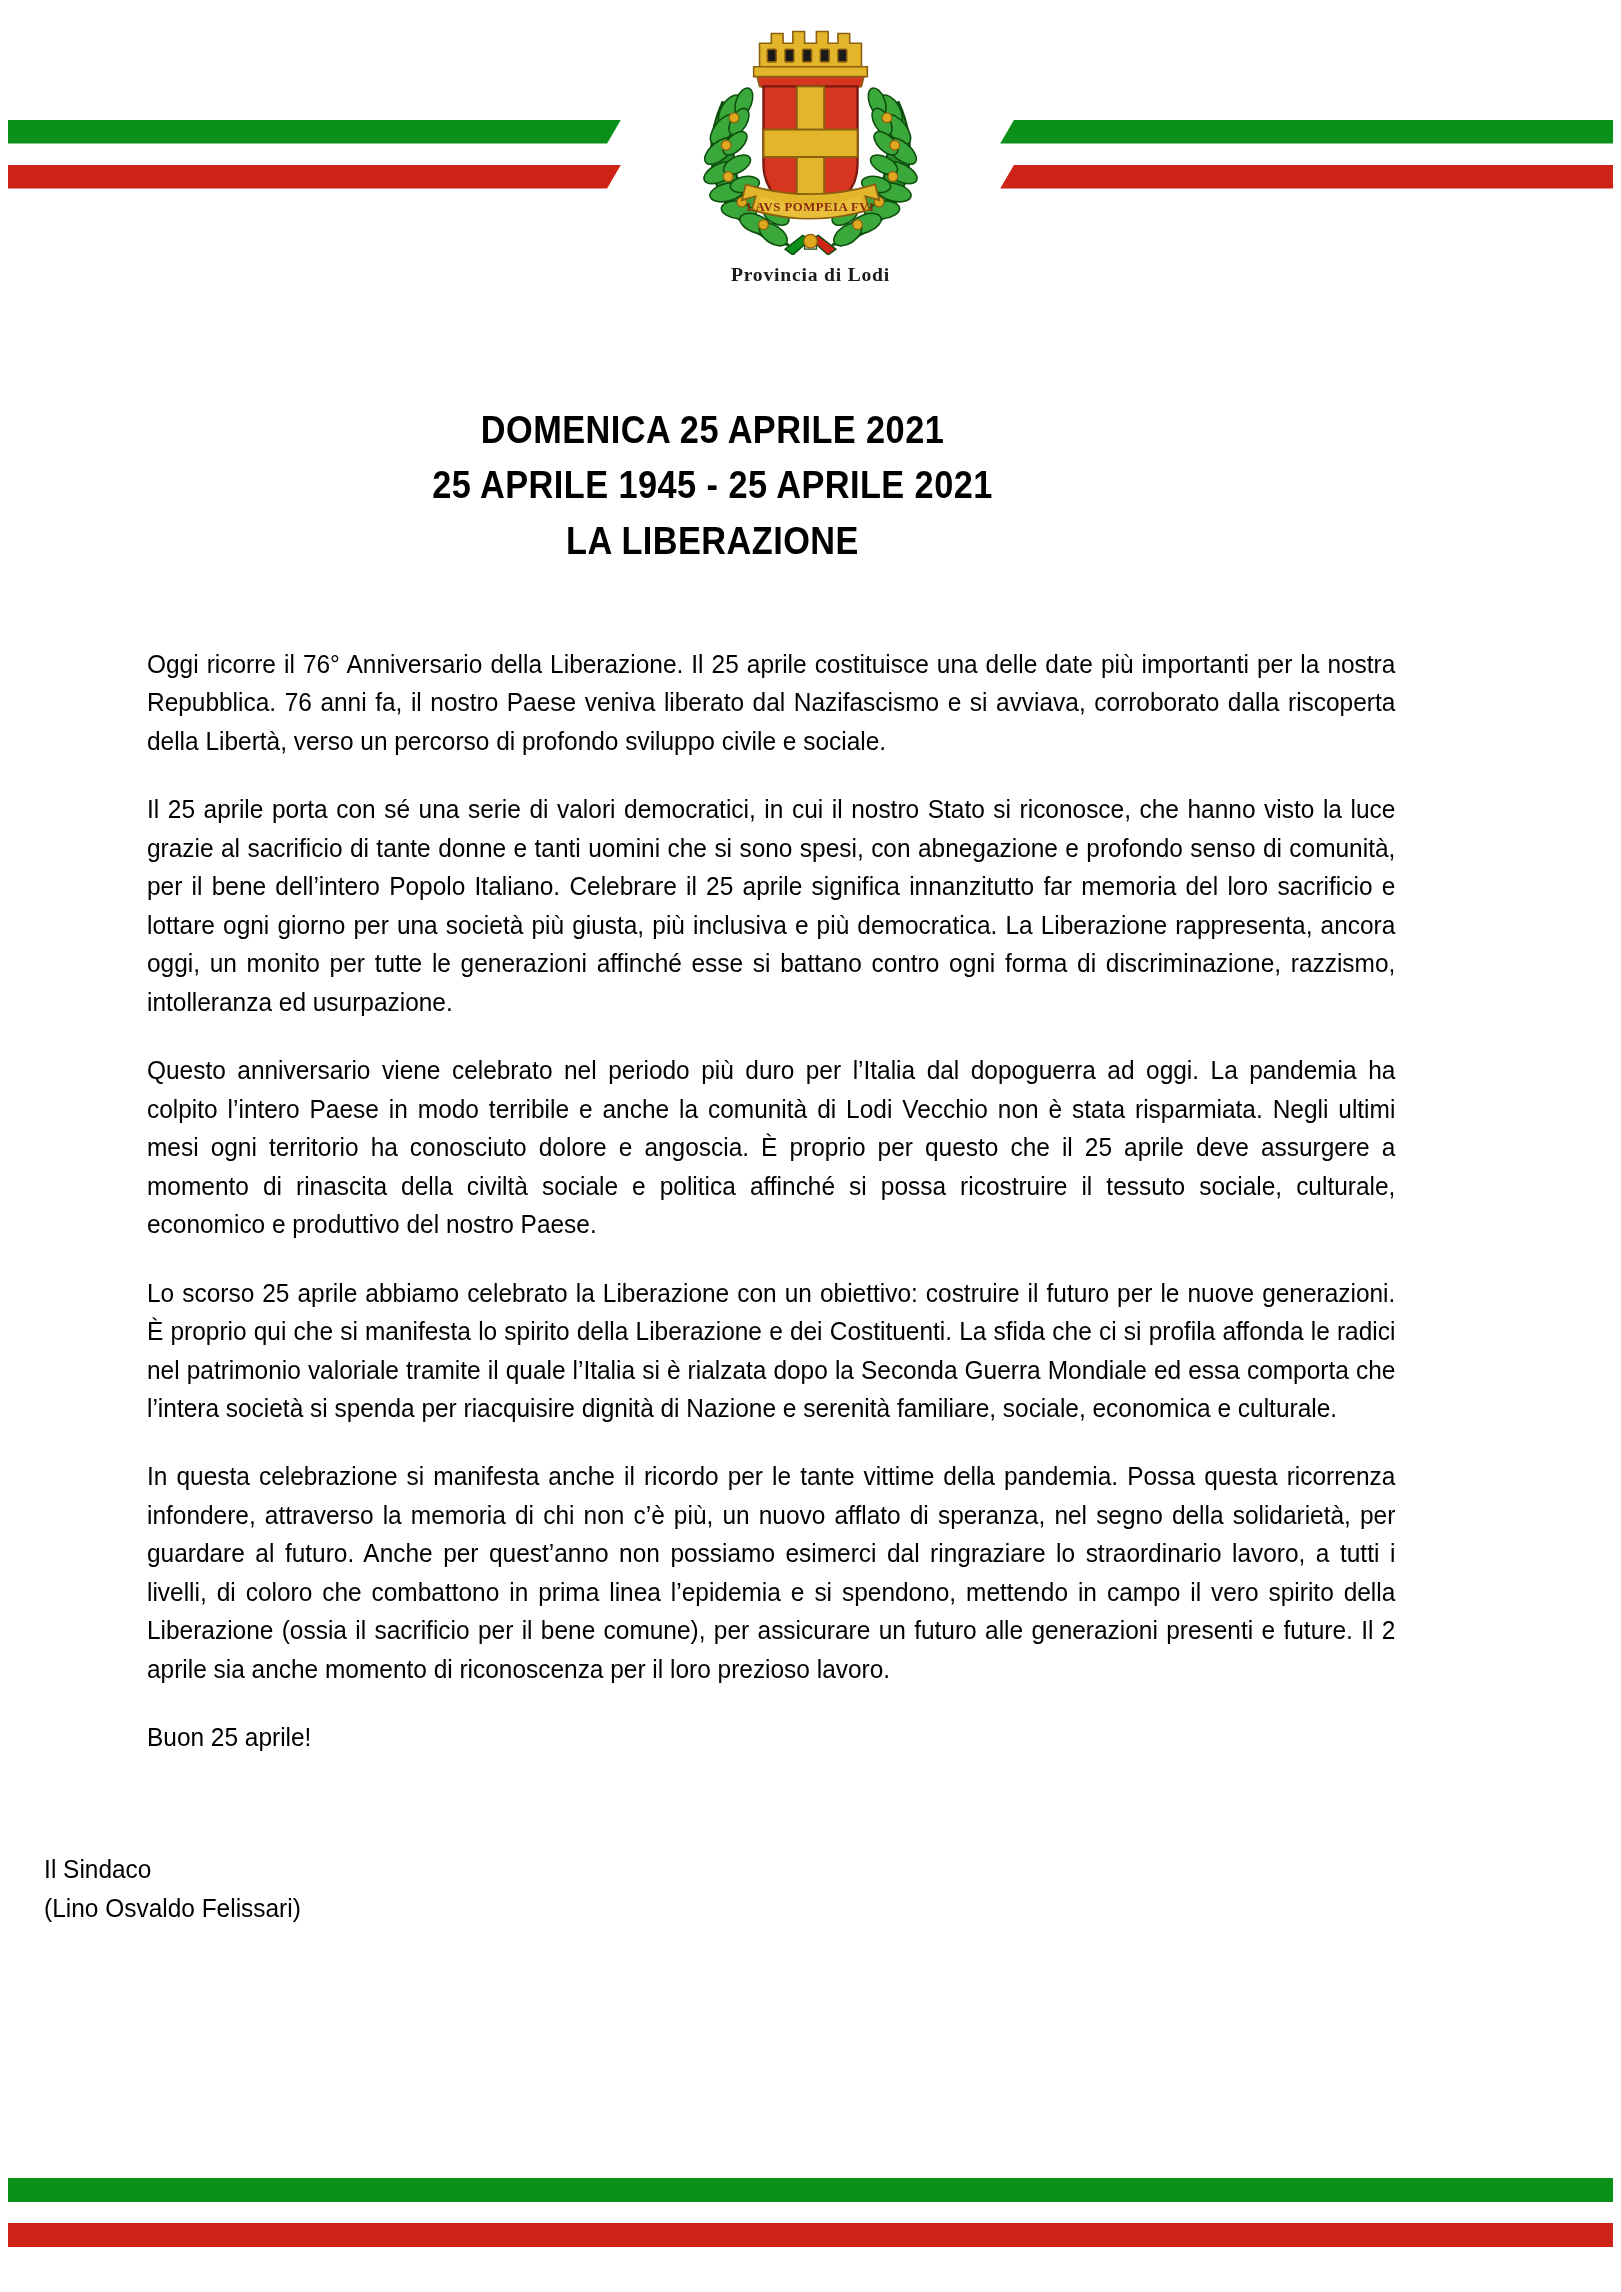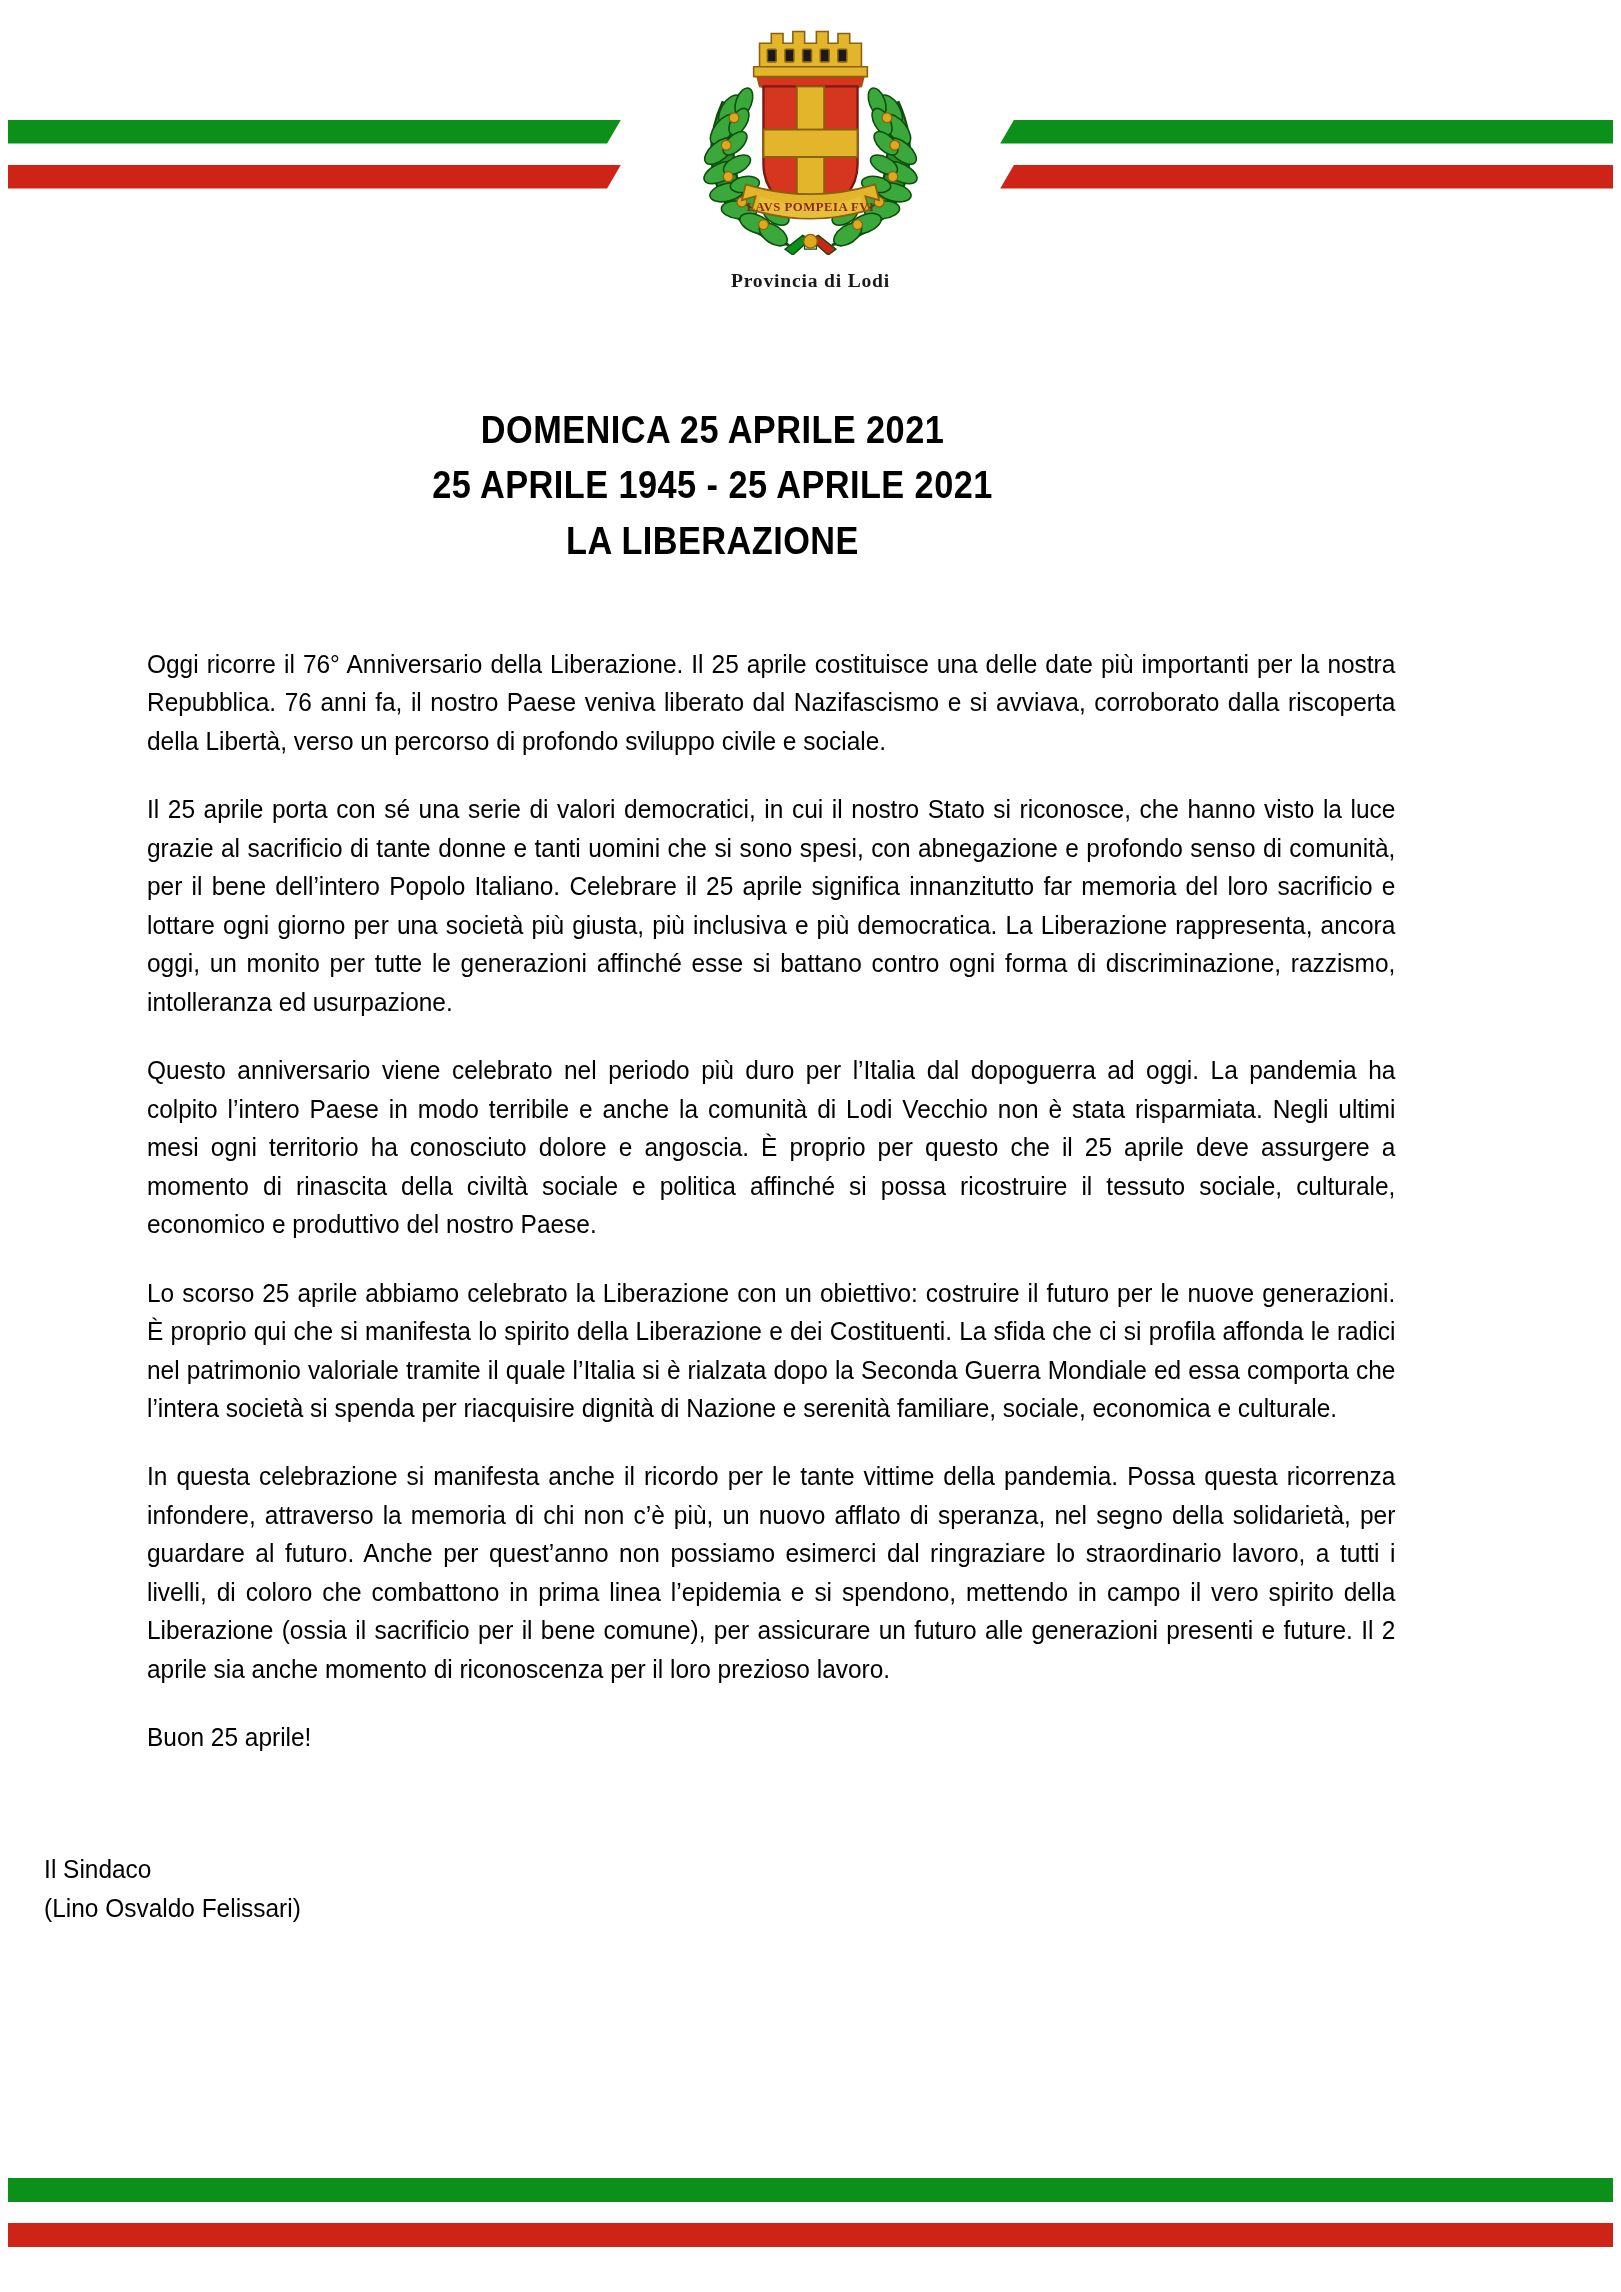--- a/index.html
+++ b/index.html
@@ -110,21 +110,21 @@
     color: #1a1a1a;
     line-height: 1.25;
   }
   .city-prov {
     font-family: "Liberation Serif", serif;
     font-weight: bold;
     font-size: 19.6px;
     letter-spacing: 0.8px;
     color: #1a1a1a;
     line-height: 1.35;
-    margin-top: 8px;
+    margin-top: 2px;
   }
 
   
   .title-block {
     position: absolute;
     left: 0;
     top: 402px;
     width: 1425px;
     text-align: center;
   }

